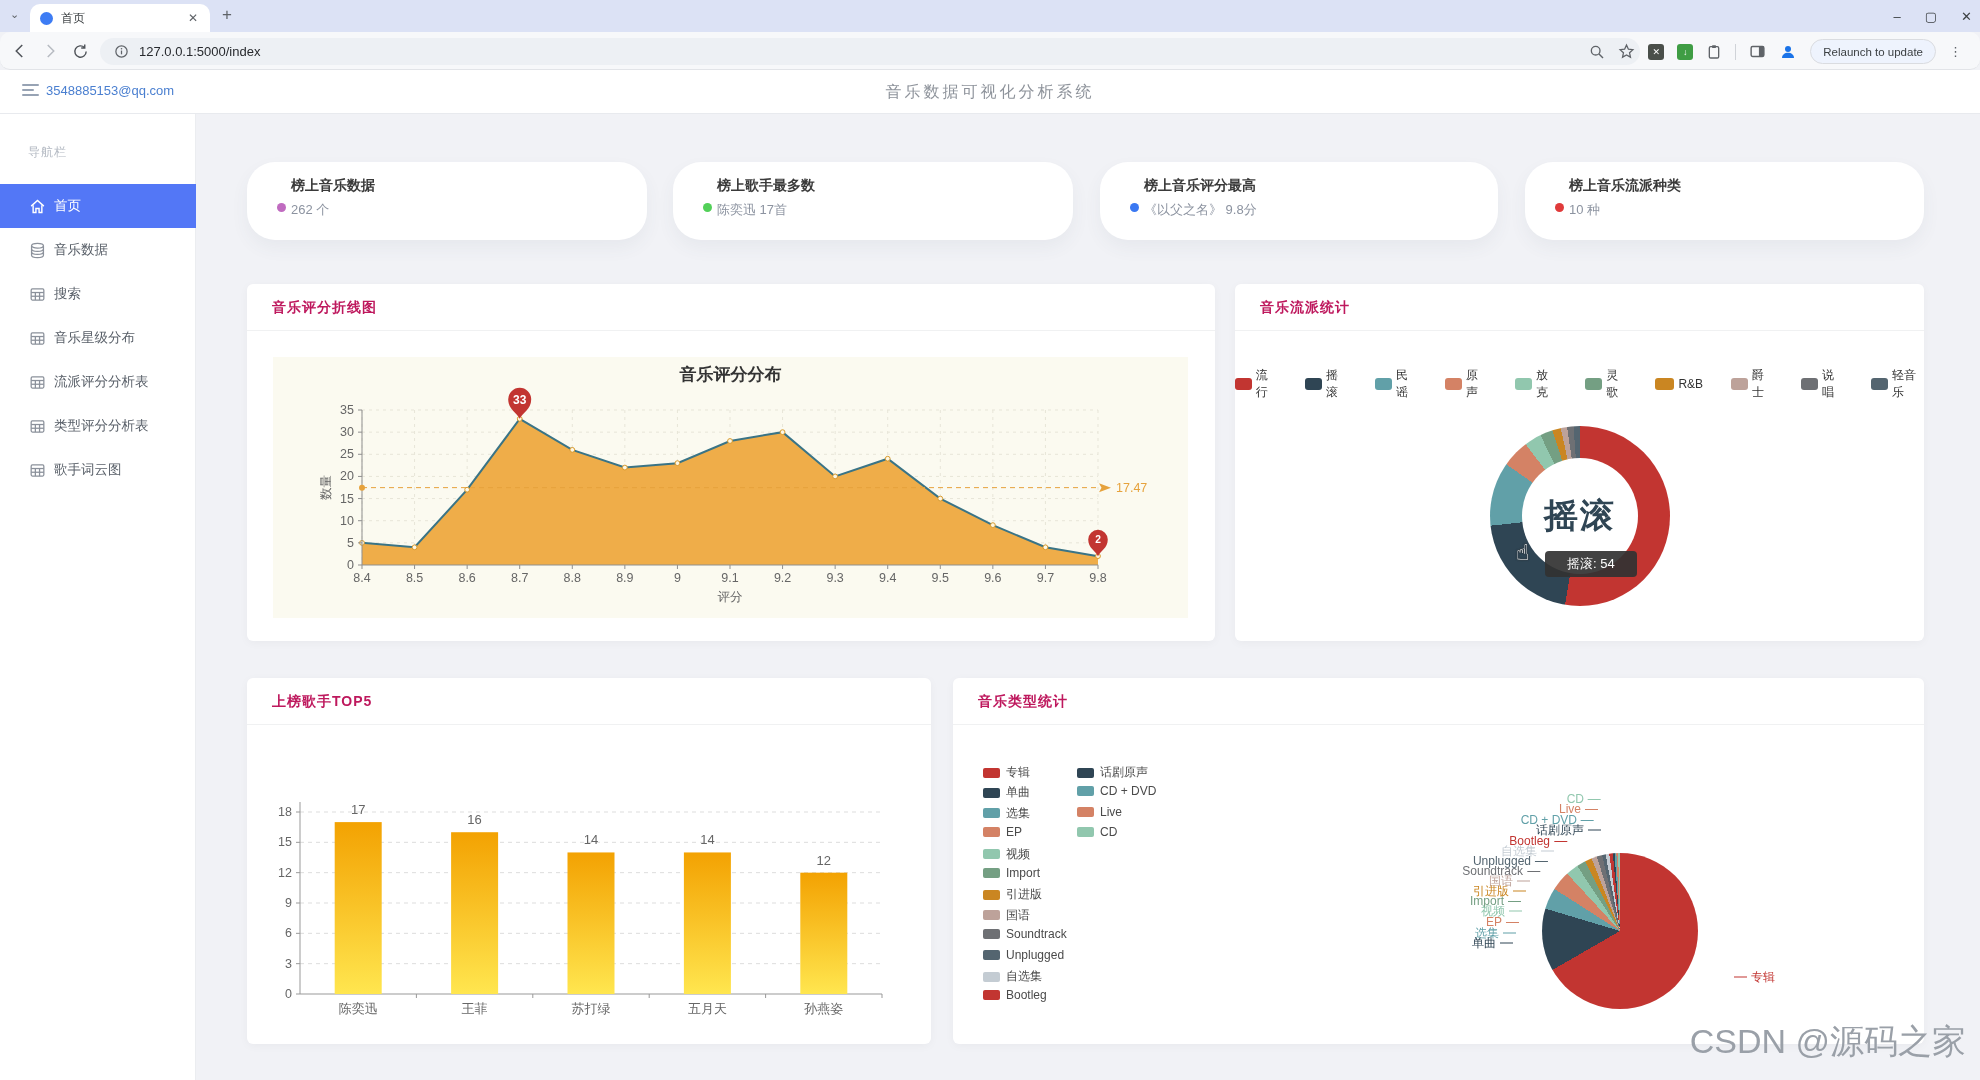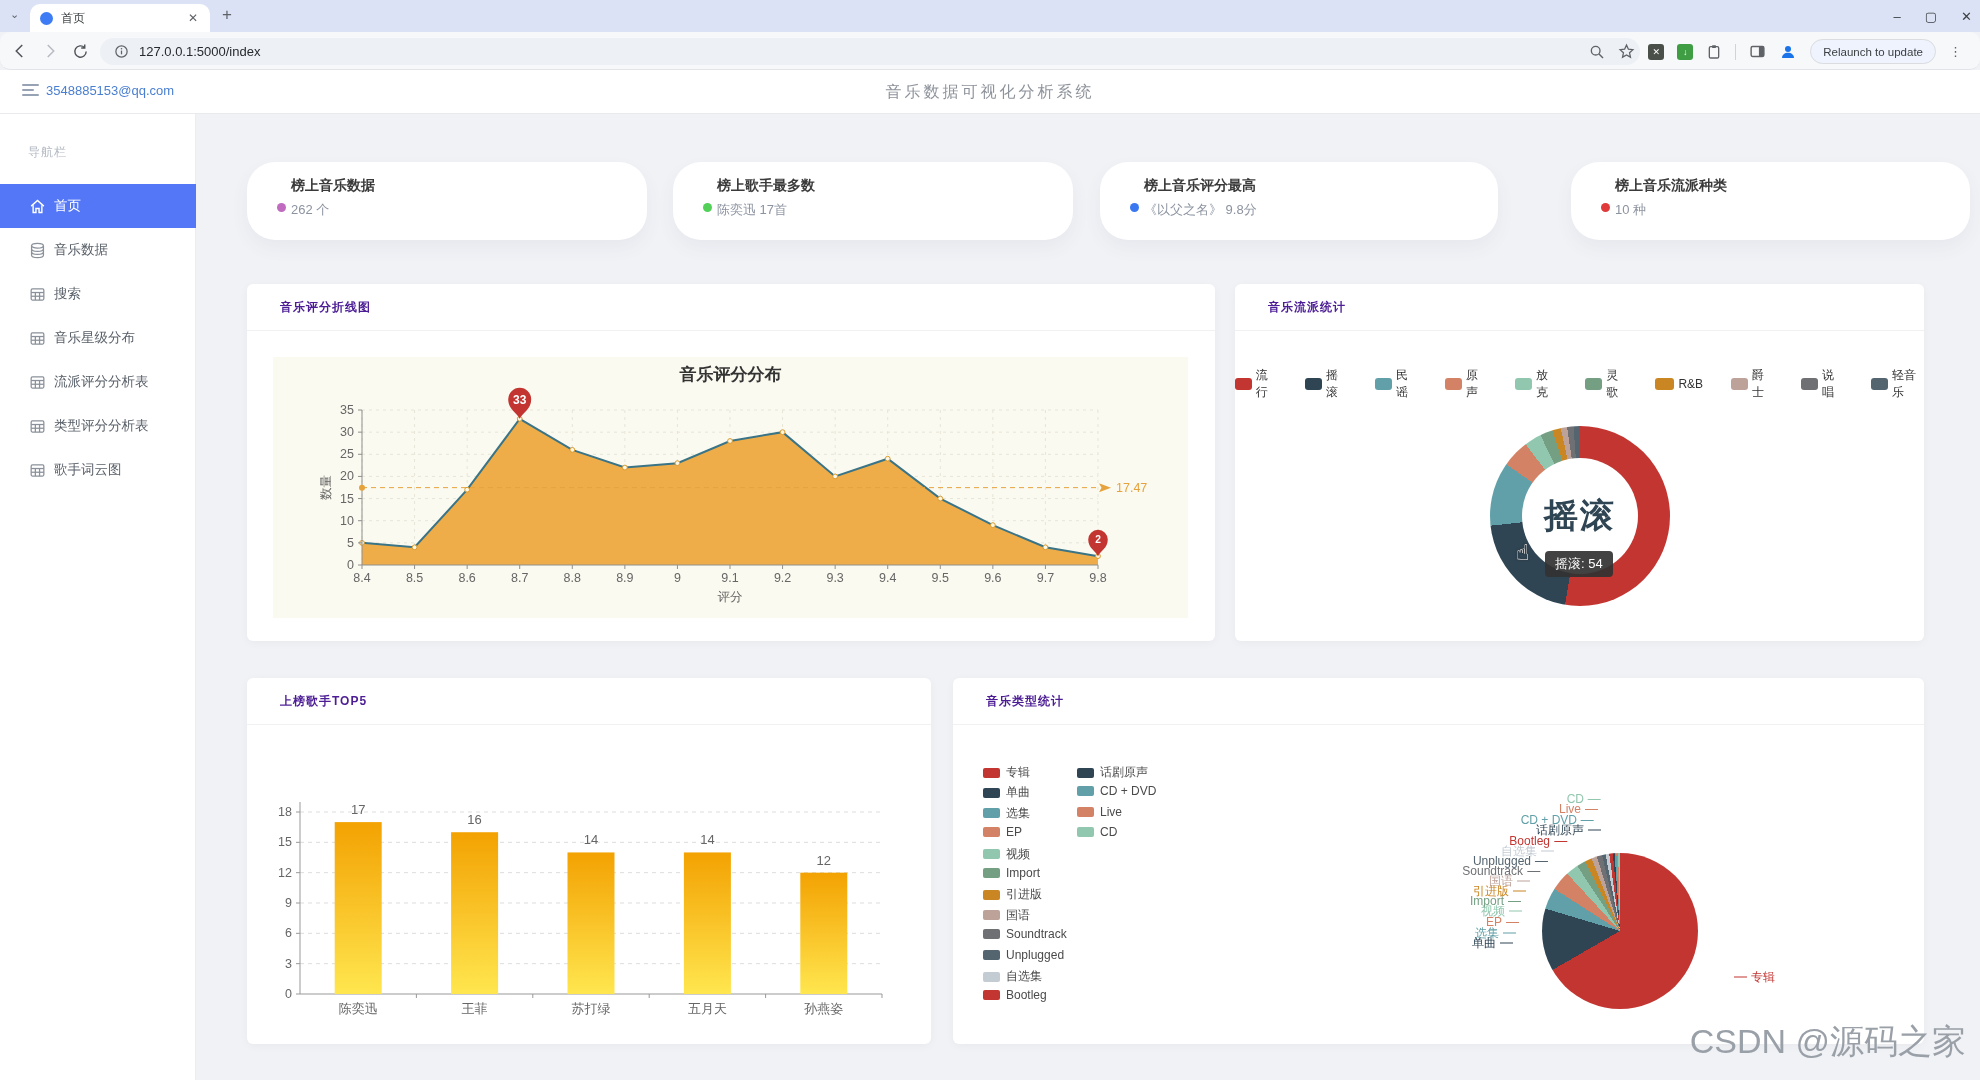--- a/index.html
+++ b/index.html
@@ -58,43 +58,43 @@
 
   
   .card { position:absolute; top:48px; height:78px; background:#fff; border-radius:28px;
           box-shadow:0 8px 18px rgba(70,80,110,.06); padding:15px 0 0 44px; }
   .card .dot { position:absolute; left:30px; top:41px; width:9px; height:9px; border-radius:50%; }
   .card-title { font-size:14px; font-weight:bold; color:#3a3a3a; }
   .card-value { font-size:13px; color:#8c93a0; margin-top:6px; }
 
   
   .panel { position:absolute; background:#fff; border-radius:6px; box-shadow:0 2px 10px rgba(0,0,0,.04); }
-  .panel-header { height:47px; line-height:47px; padding-left:33px; font-size:12px; font-weight:bold;
-                  color:#4c1d95; border-bottom:1px solid #f0f1f2; letter-spacing:1px; }
+  .panel-header { height:47px; line-height:47px; padding-left:25px; font-size:14px; font-weight:bold;
+                  color:#be185d; border-bottom:1px solid #f0f1f2; letter-spacing:1px; }
 
   #panel-line   { left:51px;  top:170px; width:968px; height:357px; }
   #panel-genre  { left:1039px;top:170px; width:689px; height:357px; }
   #panel-singer { left:51px;  top:564px; width:684px; height:366px; }
   #panel-type   { left:757px; top:564px; width:971px; height:366px; }
 
   .line-bg { position:absolute; left:26px; top:73px; width:915px; height:261px; background:#fbfaf0; }
   .line-title { position:absolute; left:0; right:0; top:6px; text-align:center; font-size:17px;
                 font-weight:bold; color:#333; }
   .line-bg svg { position:absolute; left:0; top:0; }
 
   .genre-legend { position:absolute; left:0; right:0; top:83px; display:flex; justify-content:center;
                   gap:28px; align-items:center; }
   .gl-item { display:flex; align-items:center; gap:4px; font-size:12px; color:#333; cursor:pointer; }
   .gl-swatch { width:19px; height:12px; border-radius:3px; }
   .donut { position:absolute; left:255px; top:142px; width:180px; height:180px; border-radius:50%; }
   .donut-hole { position:absolute; left:287px; top:174px; width:116px; height:116px; border-radius:50%;
                 background:#fff; display:flex; align-items:center; justify-content:center; }
   .donut-center { font-size:34px; font-weight:bold; color:#2f4554; letter-spacing:2px; }
   .tooltip { position:absolute; left:310px; top:267px; background:rgba(50,50,50,.92); color:#fff;
-             font-size:13px; padding:4px 10px; border-radius:4px; white-space:nowrap; }
+             font-size:13px; padding:4px 22px; border-radius:4px; white-space:nowrap; }
   .hand { position:absolute; left:281px; top:256px; font-size:22px; color:#fff;
           text-shadow:0 0 2px #333,0 0 2px #333; }
 
   #bar-svg { position:absolute; left:0; top:0; }
 
   .type-legend-item { position:absolute; display:flex; align-items:center; gap:6px; font-size:12px;
                       color:#4a4a4a; cursor:pointer; }
   .tl-swatch { width:17px; height:10px; border-radius:2px; }
   .type-pie { position:absolute; left:589px; top:175px; width:156px; height:156px; border-radius:50%; }
   .pie-label { position:absolute; font-size:12px; white-space:nowrap; transform:translate(-100%,-50%); }
@@ -286,21 +286,21 @@
         <div class="card" style="left: 477px; width: 400px;">
           <span class="dot" style="background:#52d058"></span>
           <div class="card-title">榜上歌手最多数</div>
           <div class="card-value">陈奕迅 17首</div>
         </div>
         <div class="card" style="left: 904px; width: 398px;">
           <span class="dot" style="background:#3a78f2"></span>
           <div class="card-title">榜上音乐评分最高</div>
           <div class="card-value">《以父之名》 9.8分</div>
         </div>
-        <div class="card" style="left: 1375px; width: 399px;">
+        <div class="card" style="left: 1329px; width: 399px;">
           <span class="dot" style="background:#e03a3a"></span>
           <div class="card-title">榜上音乐流派种类</div>
           <div class="card-value">10 种</div>
         </div>
       </div>
 
     <div class="panel" id="panel-line">
       <div class="panel-header">音乐评分折线图</div>
       <div class="line-bg">
         <div class="line-title">音乐评分分布</div>

